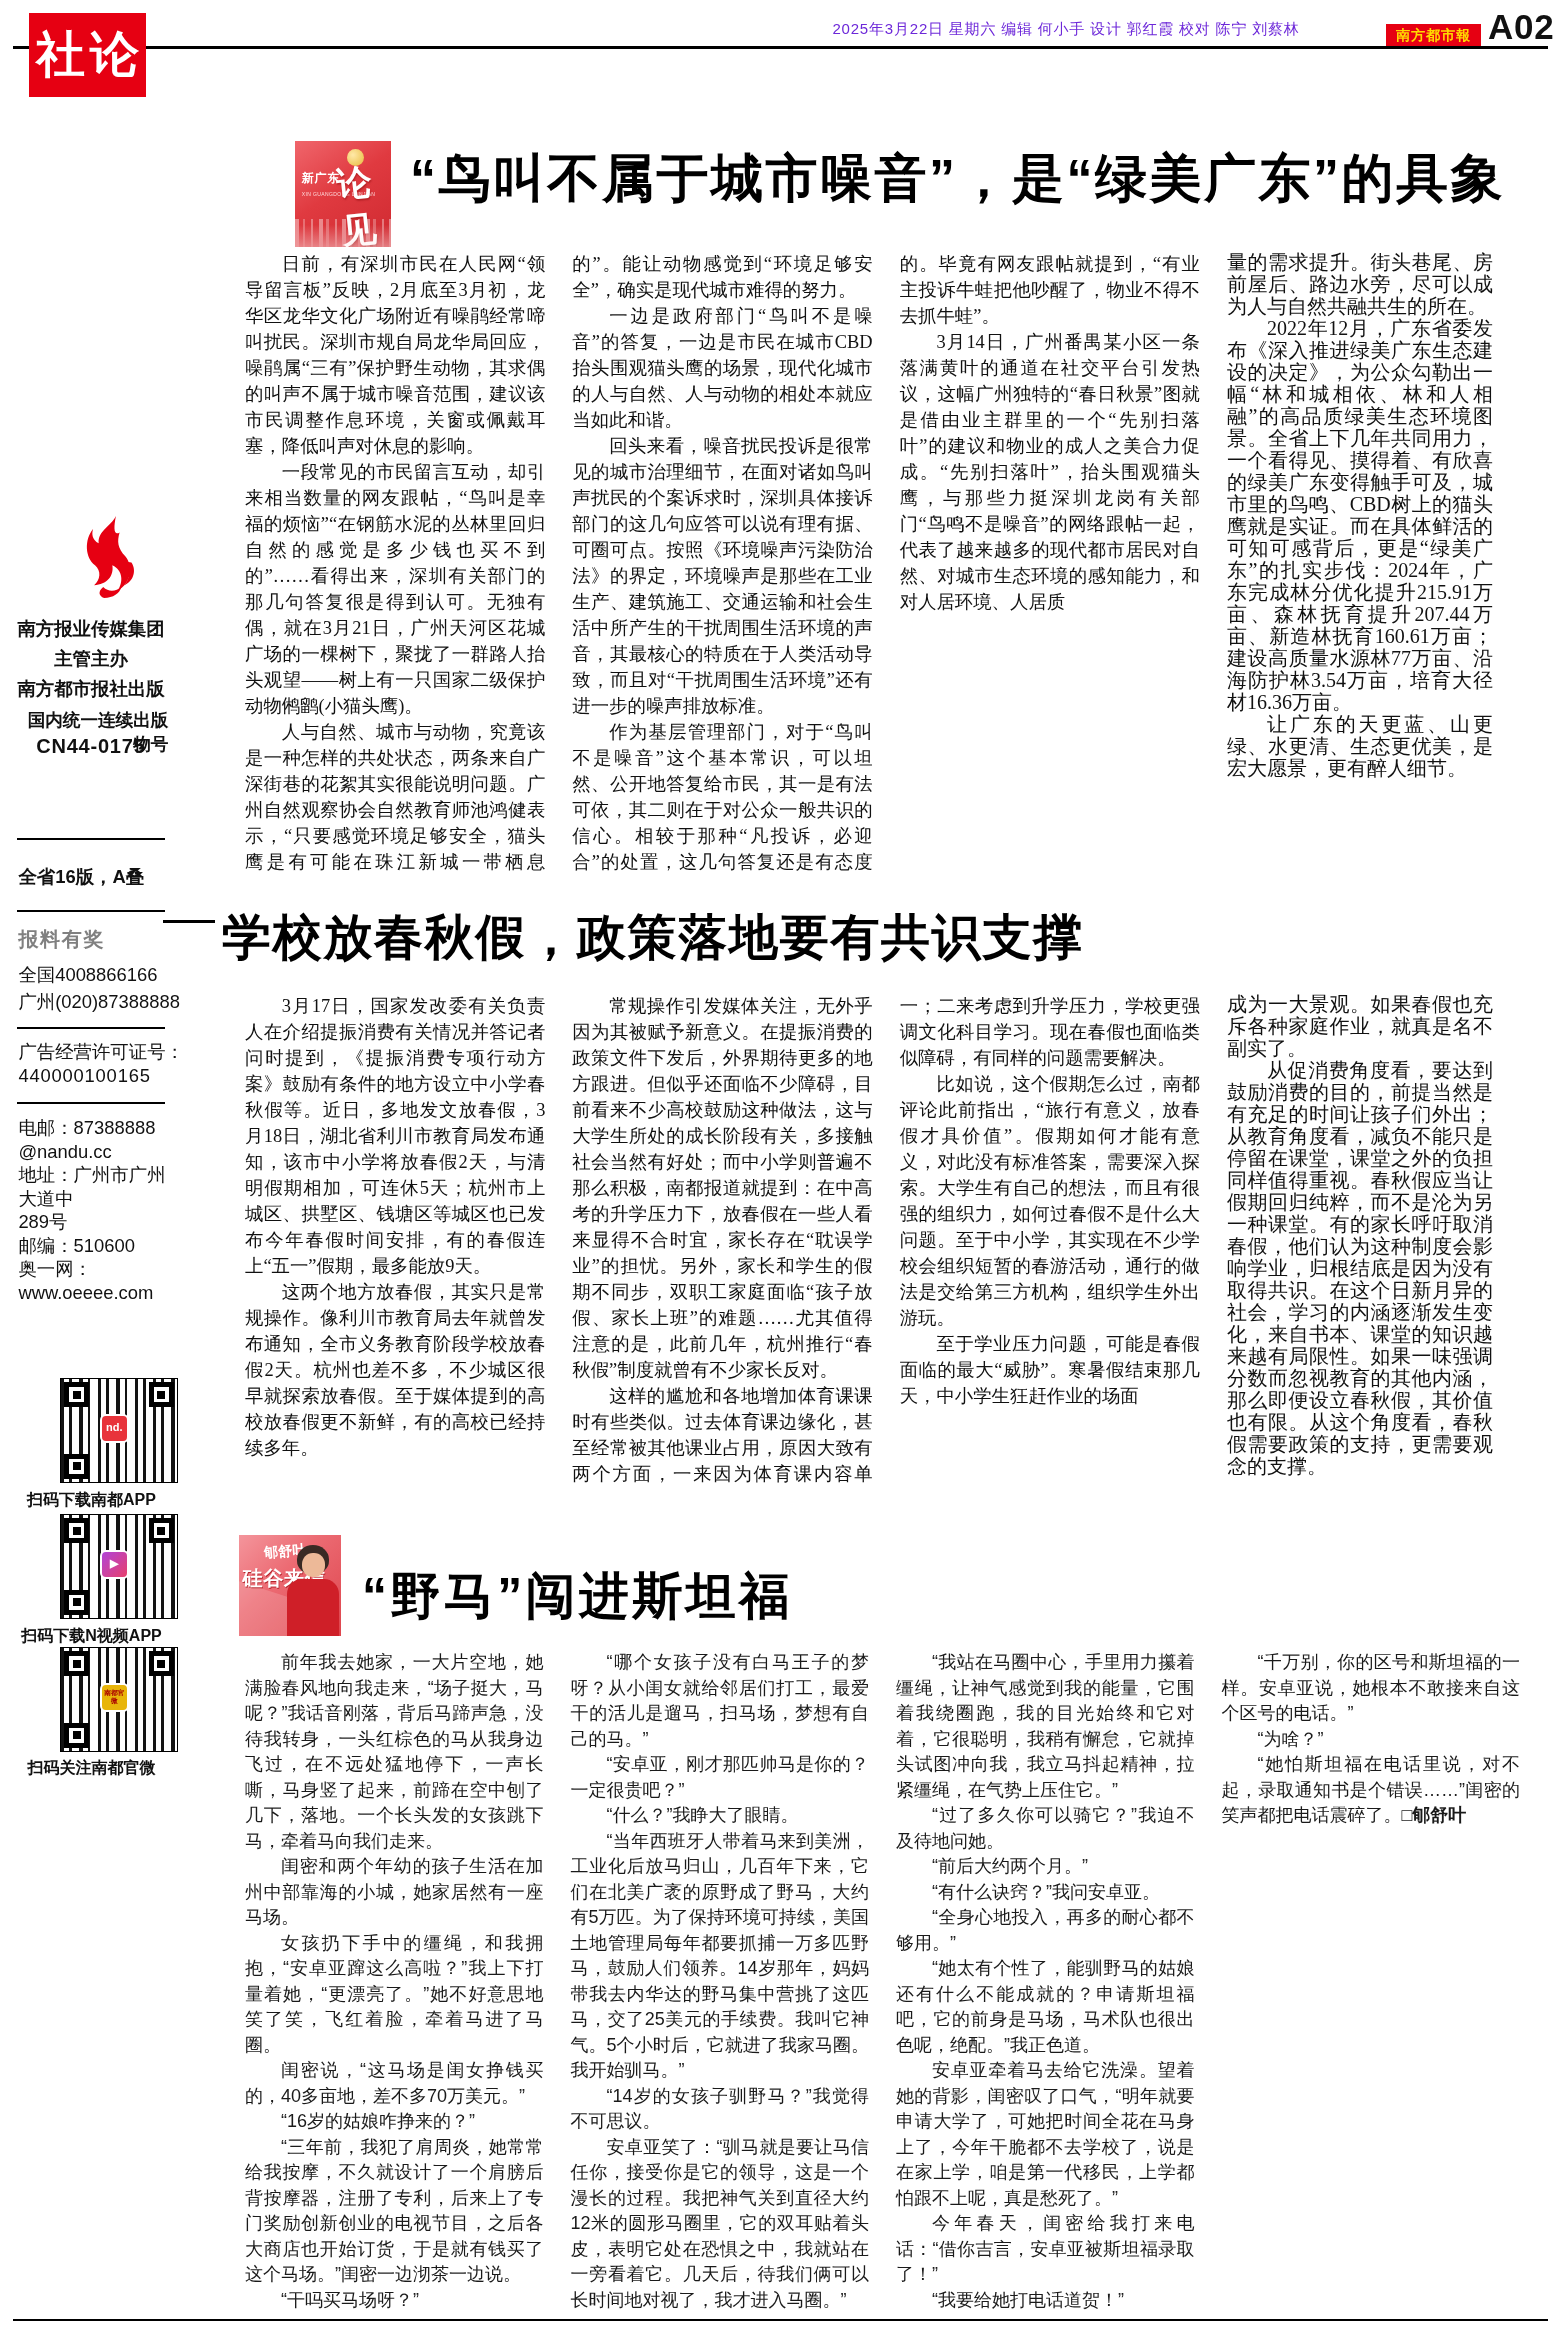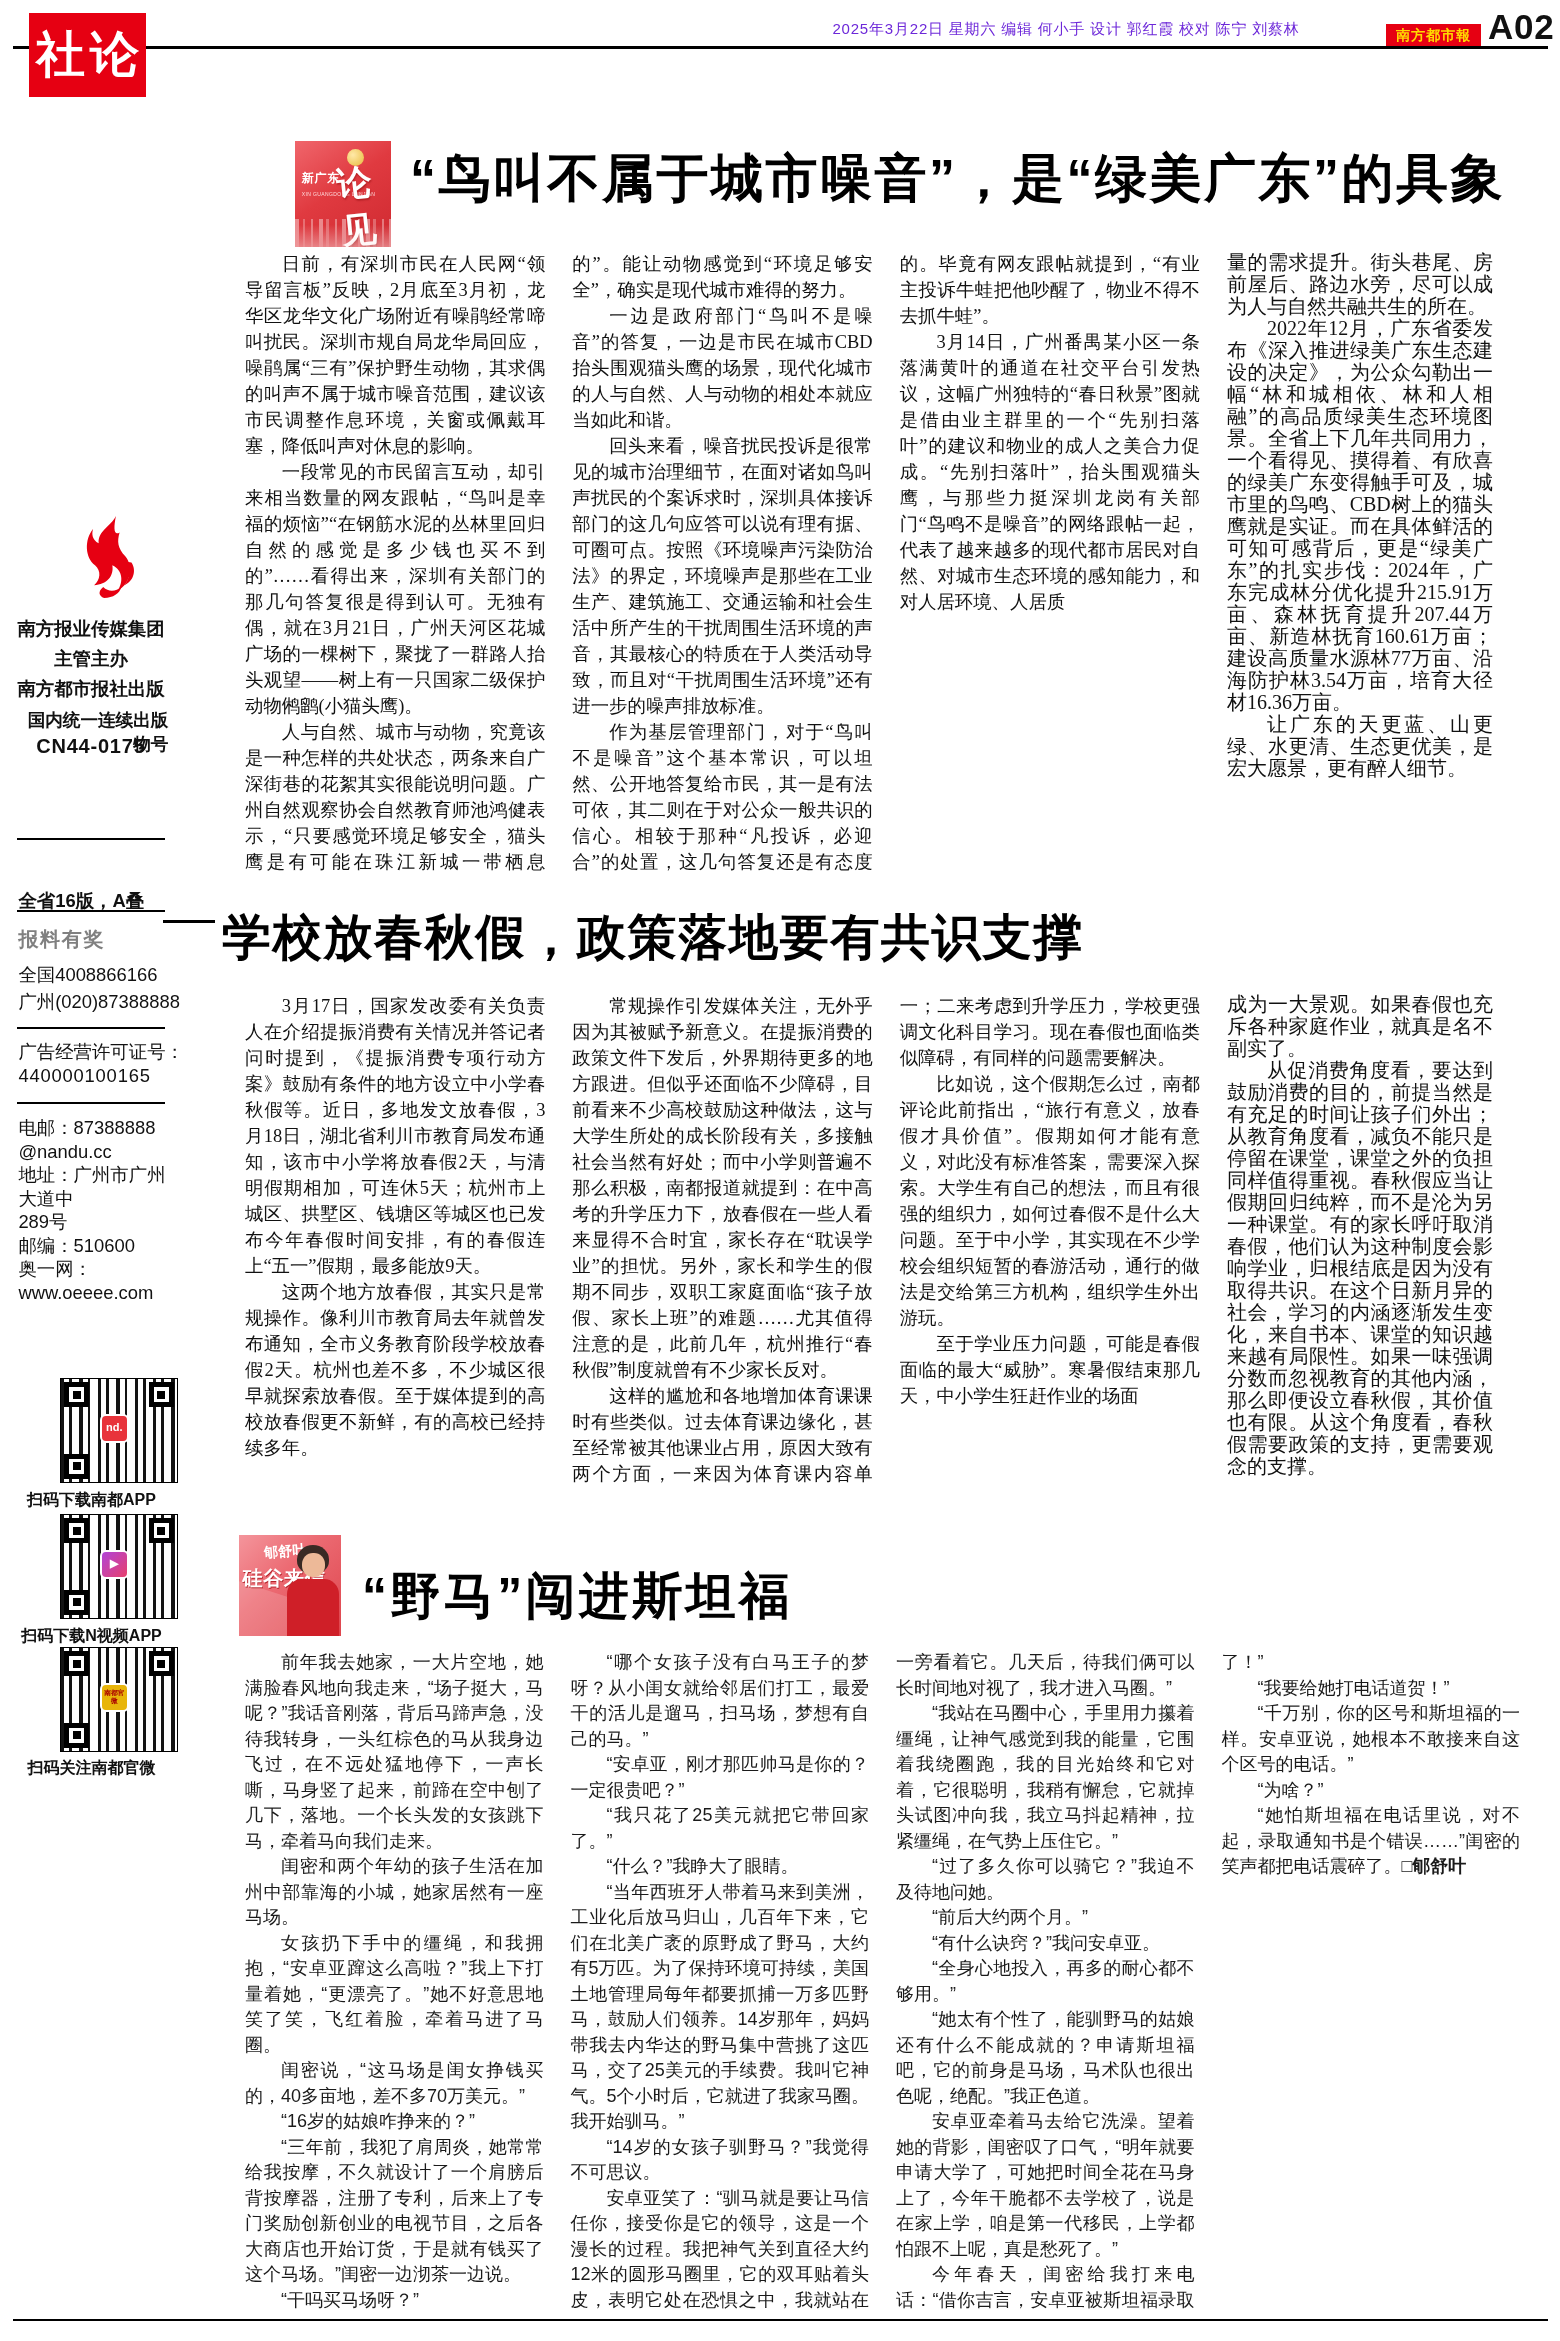--- a/index.html
+++ b/index.html
@@ -16,21 +16,21 @@
   .dateline { left:754px; top:20px; width:624px; text-align:center; font-size:15px; color:#6d28d9; letter-spacing:0.8px; }
   .mini-masthead { left:1386px; top:23.5px; width:95px; height:22px; background:#e60012;
     color:#ffd900; font-weight:900; font-size:14.2px; text-align:center; line-height:22px; letter-spacing:0.8px;
     font-family:"Liberation Serif", serif; }
   .page-no { left:1488px; top:6.7px; font-size:35px; font-weight:900; letter-spacing:0.8px; }
   .sb-line { left:17px; width:148px; height:1.7px; background:#000; }
   .flame { left:82px; top:516px; width:57px; height:82px; }
   .pub-block { left:17px; top:614px; width:148px; text-align:center; font-size:18.4px; font-weight:600; line-height:30px; }
   .issn-label { left:13.4px; top:708px; width:155px; text-align:right; font-size:17.6px; font-weight:600; }
   .issn { left:13.4px; top:735px; width:155px; text-align:center; font-size:20px; font-weight:600; letter-spacing:0.8px; }
-  .edition-info { left:18.4px; top:864px; font-size:18.4px; font-weight:600;margin-top:24px; }
+  .edition-info { left:18.4px; top:864px; font-size:18.4px; font-weight:600; }
   .tipoff-title { left:18.4px; top:926px; font-size:20px; font-weight:800; color:#808080; letter-spacing:1.7px; }
   .phone1 { left:18.4px; top:962px; font-size:18.4px; }
   .phone2 { left:18.4px; top:989px; font-size:18.4px; }
   .ad-label { left:18.4px; top:1039px; font-size:18.4px; }
   .ad-num { left:18.4px; top:1065px; font-size:18.4px; letter-spacing:0.8px; }
   .contact { left:18.4px; top:1116px; width:149px; font-size:18.4px; line-height:23.5px; }
   .qr { width:118px; height:105px; left:60px; background:#fff; border:1.7px solid #000; position:absolute; overflow:hidden; }
   .qr .noise { position:absolute; inset:0;
     background-image:
       repeating-linear-gradient(0deg, #000 0 4.2px, transparent 4.2px 9.2px, #000 9.2px 11.7px, transparent 11.7px 17.6px),
@@ -220,21 +220,20 @@
 <div class="abs a3body">
     <p>前年我去她家，一大片空地，她满脸春风地向我走来，“场子挺大，马呢？”我话音刚落，背后马蹄声急，没待我转身，一头红棕色的马从我身边飞过，在不远处猛地停下，一声长嘶，马身竖了起来，前蹄在空中刨了几下，落地。一个长头发的女孩跳下马，牵着马向我们走来。</p>
     <p>闺密和两个年幼的孩子生活在加州中部靠海的小城，她家居然有一座马场。</p>
     <p>女孩扔下手中的缰绳，和我拥抱，“安卓亚蹿这么高啦？”我上下打量着她，“更漂亮了。”她不好意思地笑了笑，飞红着脸，牵着马进了马圈。</p>
     <p>闺密说，“这马场是闺女挣钱买的，40多亩地，差不多70万美元。”</p>
     <p>“16岁的姑娘咋挣来的？”</p>
     <p>“三年前，我犯了肩周炎，她常常给我按摩，不久就设计了一个肩膀后背按摩器，注册了专利，后来上了专门奖励创新创业的电视节目，之后各大商店也开始订货，于是就有钱买了这个马场。”闺密一边沏茶一边说。</p>
     <p>“干吗买马场呀？”</p>
     <p>“哪个女孩子没有白马王子的梦呀？从小闺女就给邻居们打工，最爱干的活儿是遛马，扫马场，梦想有自己的马。”</p>
     <p>“安卓亚，刚才那匹帅马是你的？一定很贵吧？”</p>
-    <p>“我只花了25美元就把它带回家了。”</p>
     <p>“什么？”我睁大了眼睛。</p>
     <p>“当年西班牙人带着马来到美洲，工业化后放马归山，几百年下来，它们在北美广袤的原野成了野马，大约有5万匹。为了保持环境可持续，美国土地管理局每年都要抓捕一万多匹野马，鼓励人们领养。14岁那年，妈妈带我去内华达的野马集中营挑了这匹马，交了25美元的手续费。我叫它神气。5个小时后，它就进了我家马圈。我开始驯马。”</p>
     <p>“14岁的女孩子驯野马？”我觉得不可思议。</p>
     <p>安卓亚笑了：“驯马就是要让马信任你，接受你是它的领导，这是一个漫长的过程。我把神气关到直径大约12米的圆形马圈里，它的双耳贴着头皮，表明它处在恐惧之中，我就站在一旁看着它。几天后，待我们俩可以长时间地对视了，我才进入马圈。”</p>
     <p>“我站在马圈中心，手里用力攥着缰绳，让神气感觉到我的能量，它围着我绕圈跑，我的目光始终和它对着，它很聪明，我稍有懈怠，它就掉头试图冲向我，我立马抖起精神，拉紧缰绳，在气势上压住它。”</p>
     <p>“过了多久你可以骑它？”我迫不及待地问她。</p>
     <p>“前后大约两个月。”</p>
     <p>“有什么诀窍？”我问安卓亚。</p>
     <p>“全身心地投入，再多的耐心都不够用。”</p>
     <p>“她太有个性了，能驯野马的姑娘还有什么不能成就的？申请斯坦福吧，它的前身是马场，马术队也很出色呢，绝配。”我正色道。</p>

